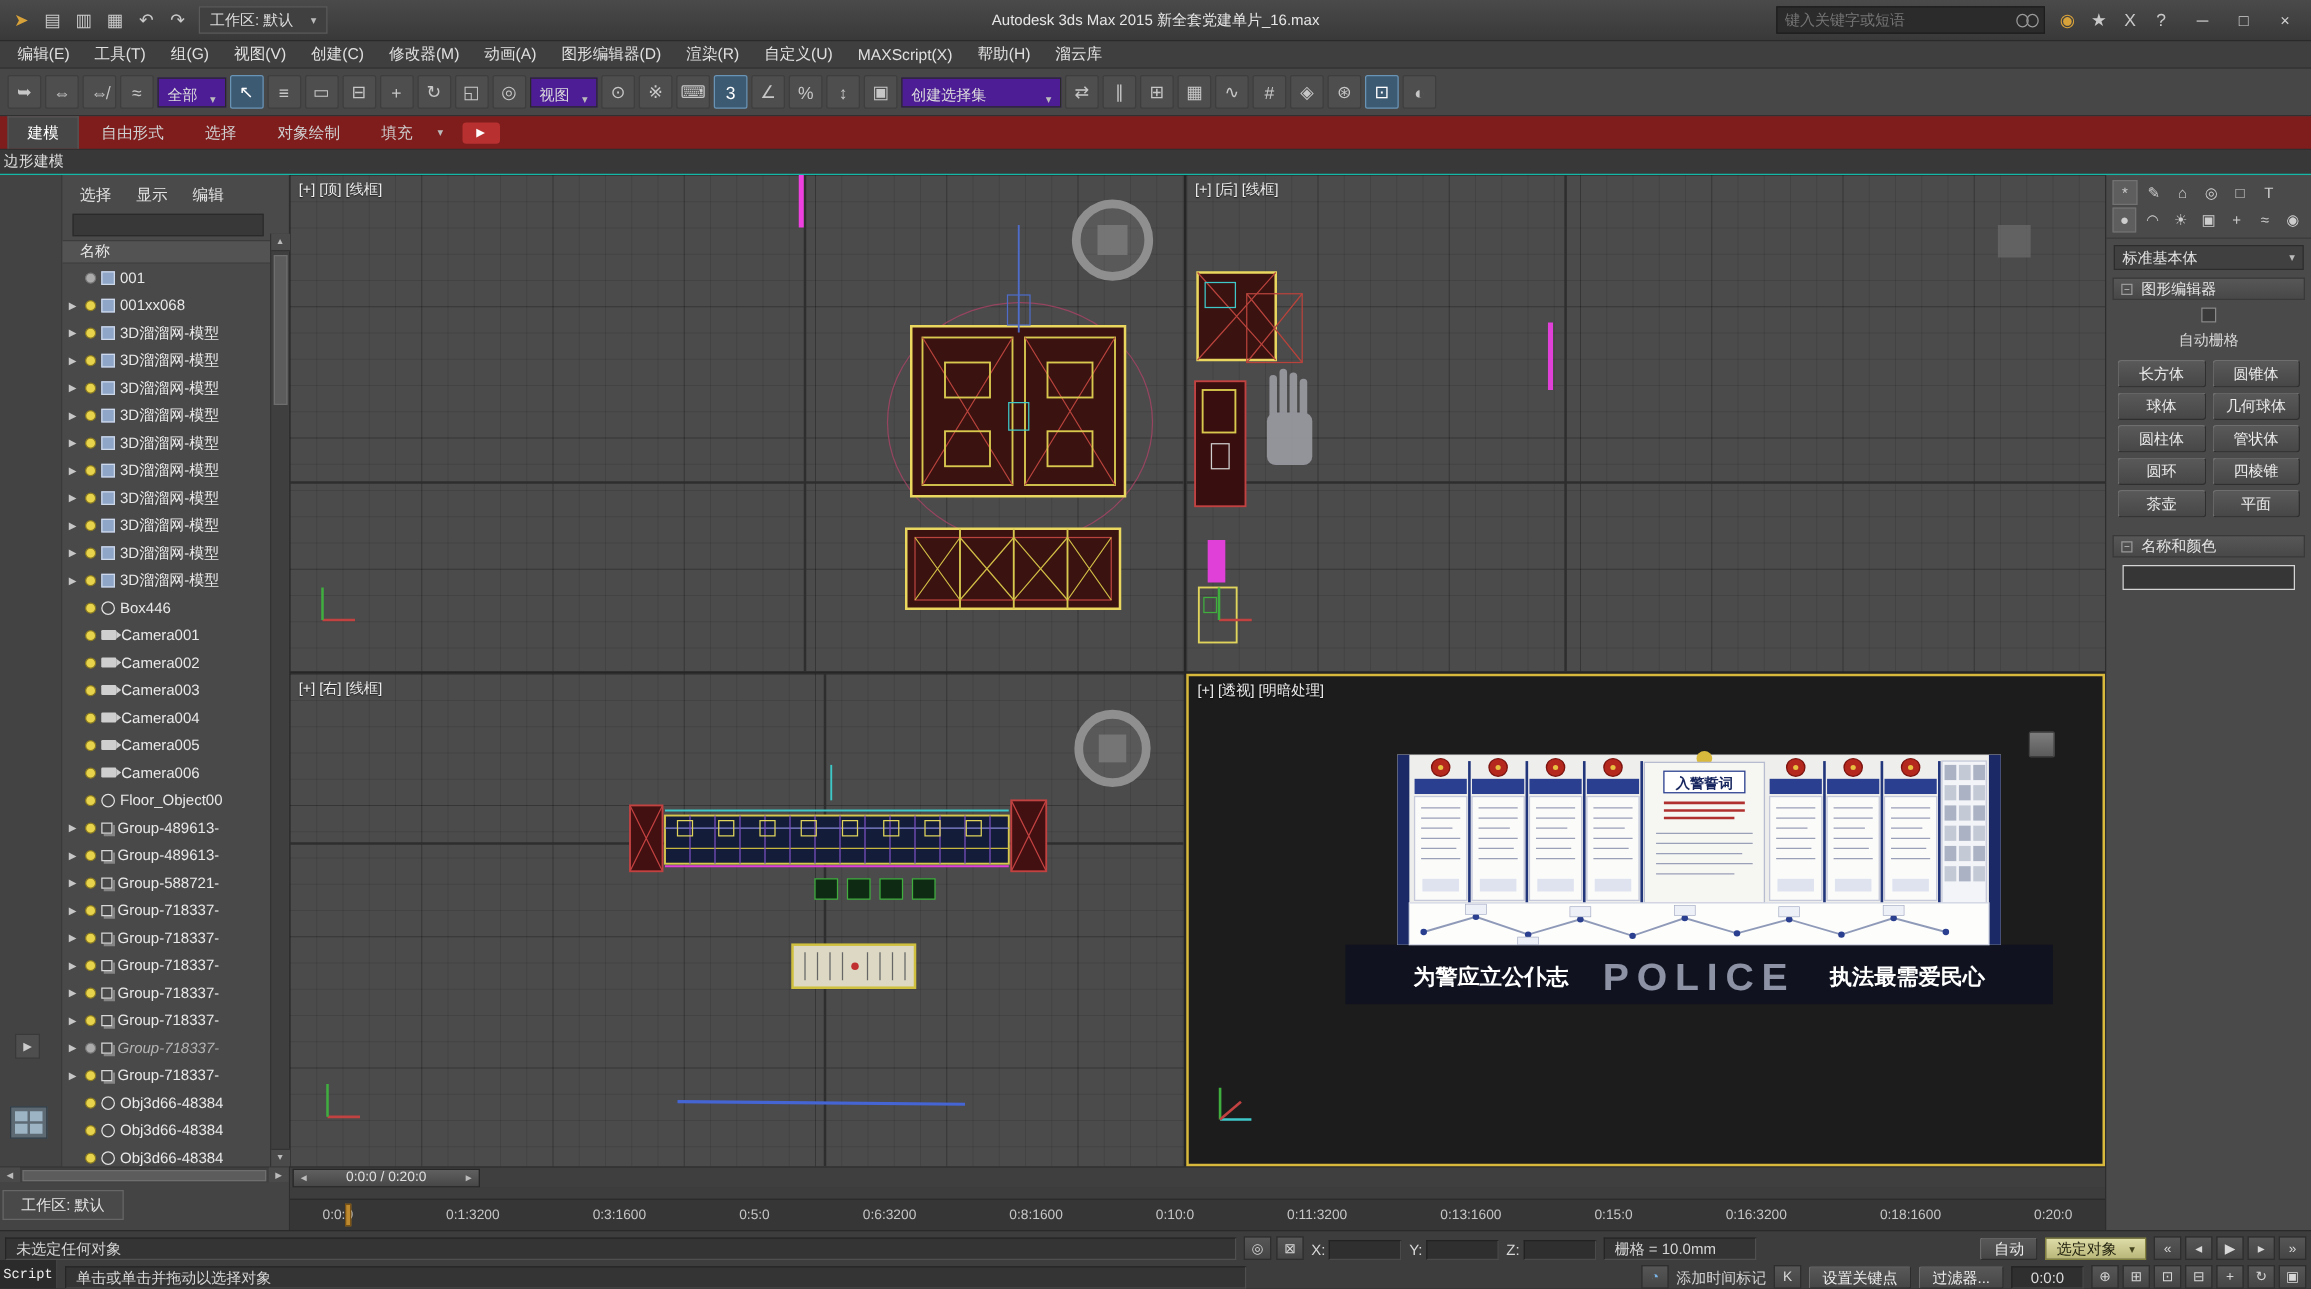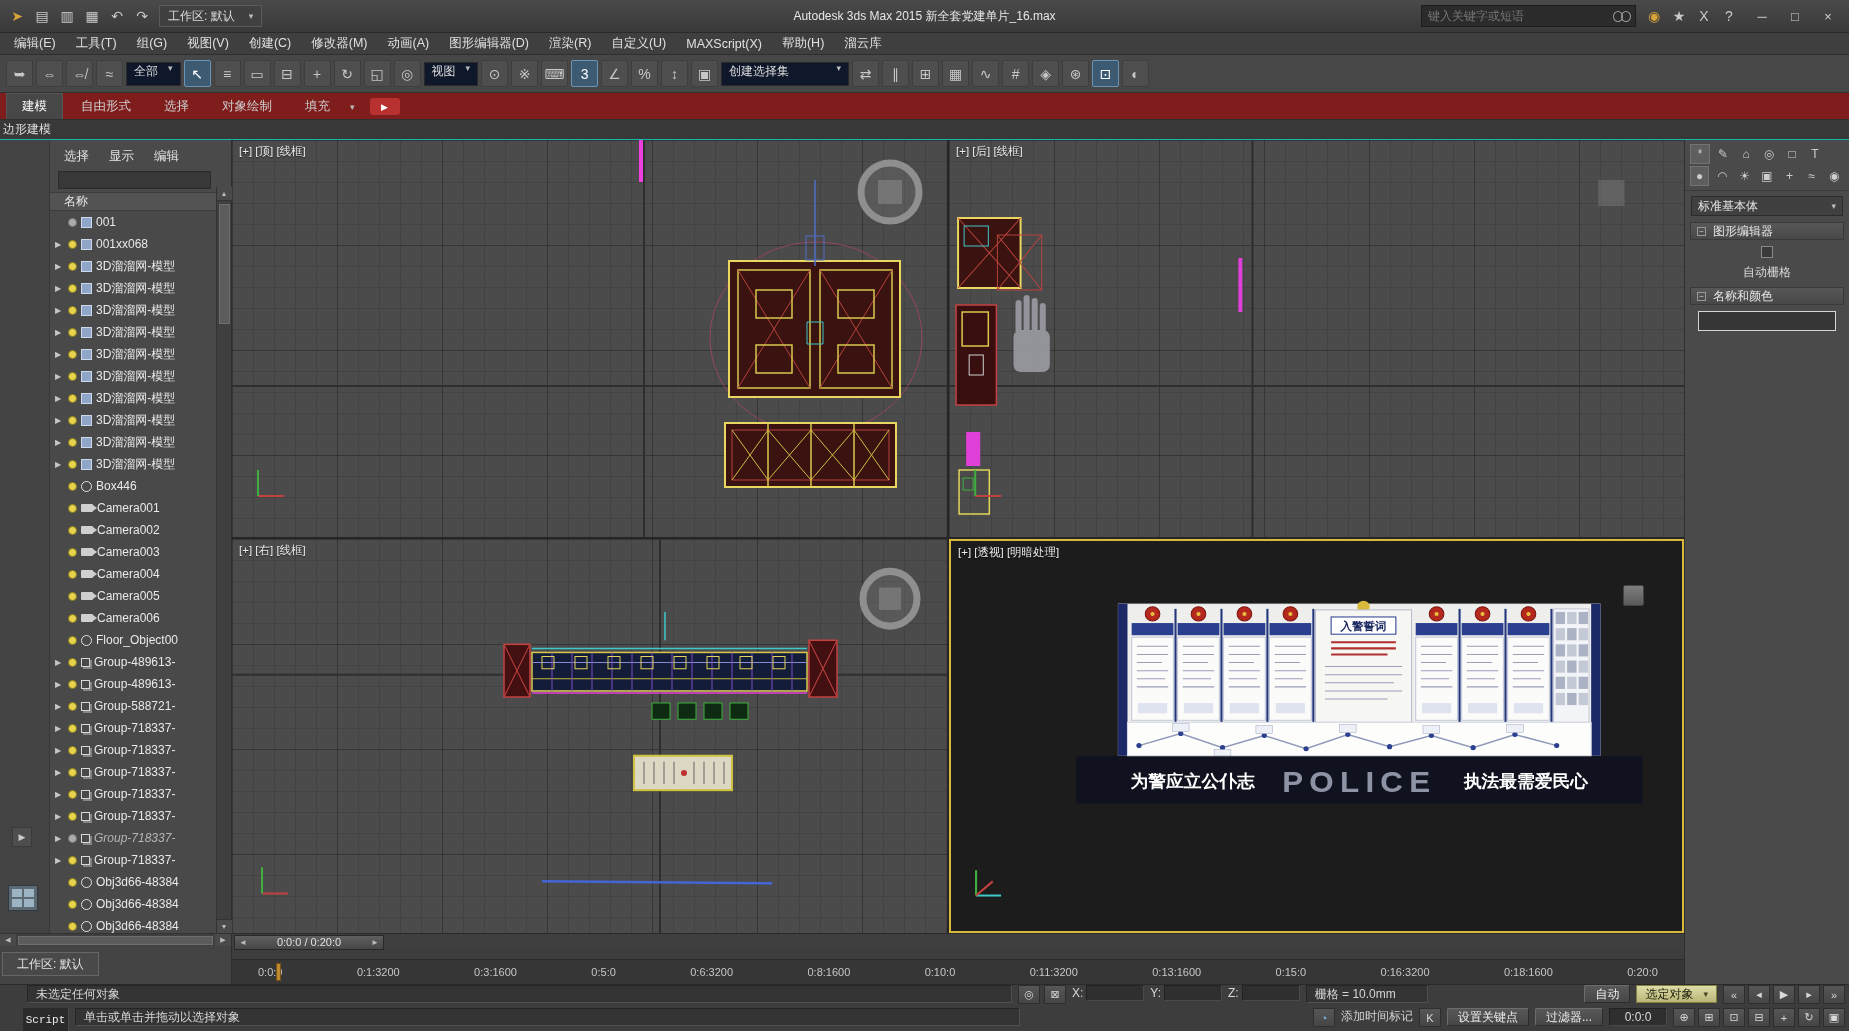--- a/index.html
+++ b/index.html
@@ -25,21 +25,21 @@
   .win-ctl { width:30px; height:22px; display:flex; align-items:center; justify-content:center; color:#d0d0d0; font-size:13px; }
 
   
   .menubar { height:22px; background:#3f3f3f; border-bottom:1px solid #2e2e2e; display:flex; align-items:center; padding-left:4px; flex:0 0 auto; }
   .menu-item { padding:2px 10px; font-size:12.5px; color:#e0e0e0; white-space:nowrap; }
 
   
   .toolbar { height:38px; background:#474747; border-bottom:1px solid #303030; display:flex; align-items:center; padding:0 6px; gap:3px; flex:0 0 auto; }
   .tool-ic { width:27px; height:27px; background:#4e4e4e; border:1px solid #3e3e3e; border-radius:2px; display:flex; align-items:center; justify-content:center; color:#c7c7c7; font-size:14px; flex:0 0 auto; }
   .tool-ic.active { background:#3d5a73; border-color:#6a94b5; color:#fff; }
-  .tool-dd { height:24px; background:#0f172a; border:1px solid #292929; display:flex; align-items:flex-start; gap:10px; padding:0 7px; color:#ddd; font-size:12px; flex:0 0 auto; }
+  .tool-dd { height:24px; background:#4c1d95; border:1px solid #292929; display:flex; align-items:flex-end; gap:10px; padding:0 7px; color:#ddd; font-size:12px; flex:0 0 auto; }
   .tgroup { display:flex; gap:3px; align-items:center; }
 
   
   .ribbontabs { height:27px; background:#7f1d1d; border-bottom:1px solid #2f2f2f; display:flex; align-items:flex-end; padding-left:6px; gap:3px; flex:0 0 auto; }
   .rtab { padding:4px 15px; font-size:12.5px; color:#cfcfcf; }
   .rtab.active { background:#474747; border:1px solid #565656; border-bottom:none; color:#fff; }
   .ribbon-extra { width:30px; height:17px; background:#b83030; border-radius:3px; margin:0 0 4px 12px; display:flex; align-items:center; justify-content:center; color:#fff; font-size:9px; }
   .ribbonsub { height:20px; background:#383838; border-bottom:1px solid #14b8a6; display:flex; align-items:center; padding-left:3px; font-size:12px; color:#dedede; flex:0 0 auto; }
 
   
@@ -112,21 +112,21 @@
   .rollout-h { height:18px; background:linear-gradient(#575757,#484848); border:1px solid #393939; display:flex; align-items:center; gap:7px; padding:0 6px; font-size:12px; color:#e6e6e6; }
   .rollout-h .mm { width:9px; height:9px; border:1px solid #999; font-size:8px; line-height:7px; text-align:center; color:#ccc; }
   .autogrid { display:flex; align-items:center; justify-content:center; gap:6px; padding:6px 0 2px; font-size:12px;flex-direction:column; }
   .chk { width:12px; height:12px; background:#3a3a3a; border:1px solid #8a8a8a; }
   .obj-grid { display:grid; grid-template-columns:1fr 1fr; gap:4px 5px; padding:5px 4px 10px; }
   .obj-btn { height:22px; background:linear-gradient(#595959,#474747); border:1px solid; border-color:#6e6e6e #2f2f2f #2f2f2f #6e6e6e; border-radius:3px; display:flex; align-items:center; justify-content:center; font-size:12px; color:#ececec; }
   .name-field { margin:6px 8px 8px; height:20px; background:#363636; border:1px solid #d5d5d5; }
 
   
   .statusbar { height:47px; flex:0 0 auto; background:#3d3d3d; border-top:1px solid #2a2a2a; display:flex; flex-direction:column; }
-  .sb-row { height:23px; display:flex; align-items:flex-start; gap:6px; padding:0 4px;margin-left:23px; }
+  .sb-row { height:23px; display:flex; align-items:flex-end; gap:6px; padding:0 4px; }
   .sunken { background:#343434; border:1px solid; border-color:#252525 #4f4f4f #4f4f4f #252525; height:18px; display:flex; align-items:center; padding:0 8px; font-size:12px; color:#d6d6d6; white-space:nowrap; overflow:hidden; }
   .prompt1 { flex:0 0 985px; }
   .prompt2 { flex:0 0 945px; }
   .sb-ic { width:22px; height:19px; background:linear-gradient(#565656,#454545); border:1px solid #2e2e2e; display:flex; align-items:center; justify-content:center; font-size:11px; color:#d8d8d8; flex:0 0 auto; }
   .coord { display:flex; align-items:center; gap:3px; font-size:12px; color:#d8d8d8; }
   .coord .cfield { width:58px; height:16px; background:#2f2f2f; border:1px solid; border-color:#222 #4a4a4a #4a4a4a #222; }
   .sb-btn { height:18px; padding:0 10px; background:linear-gradient(#585858,#464646); border:1px solid; border-color:#6c6c6c #2c2c2c #2c2c2c #6c6c6c; border-radius:2px; display:flex; align-items:center; font-size:12px; color:#ececec; white-space:nowrap; flex:0 0 auto; }
   .sel-dd { height:18px; background:linear-gradient(#dedca8,#b9b678); color:#232310; border:1px solid #82803f; display:flex; align-items:center; gap:10px; padding:0 8px; font-size:12px; white-space:nowrap; flex:0 0 auto; }
   .script-cell { width:46px; height:23px; background:#2b2b2b; border-right:1px solid #4a4a4a; color:#eee; display:flex; align-items:center; justify-content:center; font-family:"Liberation Mono","DejaVu Sans Mono",monospace; font-size:11px; flex:0 0 auto; }
   .flexsp { flex:1; }
@@ -811,20 +811,32 @@
       </div>
       <div class="rollout">
         <div class="rollout-h">
           <span class="mm">−</span>
           <span>图形编辑器</span>
         </div>
         <div class="autogrid">
           <span class="chk"></span>
           <span>自动栅格</span>
         </div>
+        <div class="obj-grid">
+            <span class="obj-btn">长方体</span>
+            <span class="obj-btn">圆锥体</span>
+            <span class="obj-btn">球体</span>
+            <span class="obj-btn">几何球体</span>
+            <span class="obj-btn">圆柱体</span>
+            <span class="obj-btn">管状体</span>
+            <span class="obj-btn">圆环</span>
+            <span class="obj-btn">四棱锥</span>
+            <span class="obj-btn">茶壶</span>
+            <span class="obj-btn">平面</span>
+          </div>
       </div>
       <div class="rollout">
         <div class="rollout-h">
           <span class="mm">−</span>
           <span>名称和颜色</span>
         </div>
         <div class="name-field"></div>
       </div>
     </div>
   </div>

